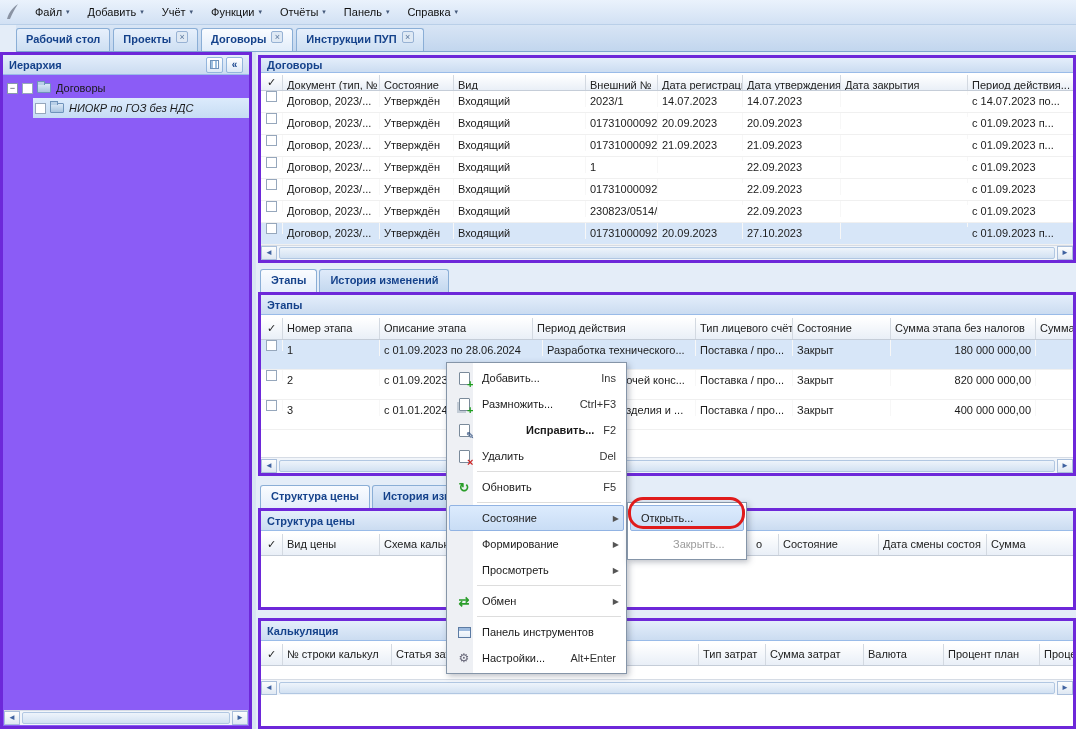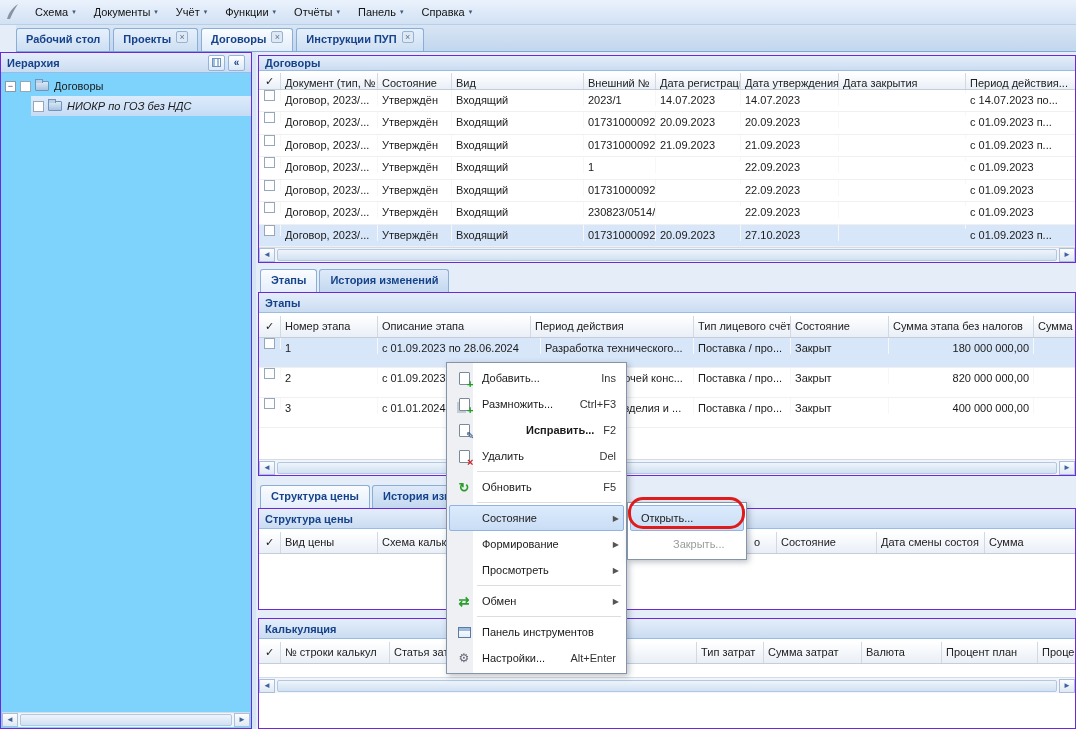--- a/index.html
+++ b/index.html
@@ -12,21 +12,21 @@
   .menu-item{display:flex;align-items:center;gap:4px;padding:0 9px;height:25px;cursor:default;color:#111;}
   .caret{font-size:7px;color:#44597a;}
 
   
   #tabbar{position:absolute;left:16px;top:25px;width:1076px;height:27px;background:linear-gradient(#d8e5f5,#c2d6ee);border-bottom:1px solid #7fa7d1;display:flex;align-items:flex-end;padding-left:0;gap:3px;}
   .tab{height:23px;line-height:21px;border:1px solid #8aaed6;border-bottom:none;border-radius:3px 3px 0 0;background:linear-gradient(#e7f0fc,#cddff2);color:#15428b;font-weight:bold;padding:0 9px;display:flex;align-items:flex-start;gap:5px;}
   .tab.active{background:linear-gradient(#fafcff,#e2edfa);}
   .tab-close{width:12px;height:12px;margin-top:2px;border:1px solid #97b2d4;background:#dfe9f4;color:#5b779c;font-size:9px;line-height:10px;text-align:center;border-radius:2px;font-weight:normal;}
 
   
-  .panel{position:absolute;background:#7dd3fc;border:1px solid #6d28d9;}
+  .panel{position:absolute;background:#8b5cf6;border:3px solid #6d28d9;}
   .panel-header{height:20px;background:linear-gradient(#e4eefb,#cbdcf1);border-bottom:1px solid #99bbe8;color:#15428b;font-weight:bold;display:flex;align-items:center;padding:0 6px;}
   .ph-spacer{flex:1;}
   .ph-btn{width:17px;height:16px;border:1px solid #93b5dd;background:linear-gradient(#ffffff,#dce8f6);border-radius:2px;display:flex;align-items:center;justify-content:center;color:#15428b;margin-left:3px;font-size:10px;line-height:10px;}
   .grid-ico{width:9px;height:9px;border:1px solid #6f93bb;background:repeating-linear-gradient(90deg,#9ec0e0 0 2px,#fff 2px 4px);}
 
   
   #left-panel{left:0;top:52px;width:252px;height:677px;}
   #splitter{position:absolute;left:252px;top:52px;width:4px;height:677px;background:#d7e4f3;}
   .tree{padding-top:3px;}
   .tree-row{height:20px;display:flex;align-items:center;}
@@ -99,25 +99,25 @@
 </head>
 <body>
 
 <header id="menubar">
   <span class="logo">
     <svg width="14" height="18" viewBox="0 0 14 18">
         <path d="M2 16 C4 8 10 3 13 1 C9 7 7 11 5 16 Z" fill="#8a93a3"></path>
       </svg>
   </span>
   <div class="menu-item">
-      <span>Схема</span>
-      <span class="caret">▾</span>
-    </div>
-  <div class="menu-item">
-      <span>Документы</span>
+      <span>Файл</span>
+      <span class="caret">▾</span>
+    </div>
+  <div class="menu-item">
+      <span>Добавить</span>
       <span class="caret">▾</span>
     </div>
   <div class="menu-item">
       <span>Учёт</span>
       <span class="caret">▾</span>
     </div>
   <div class="menu-item">
       <span>Функции</span>
       <span class="caret">▾</span>
     </div>

